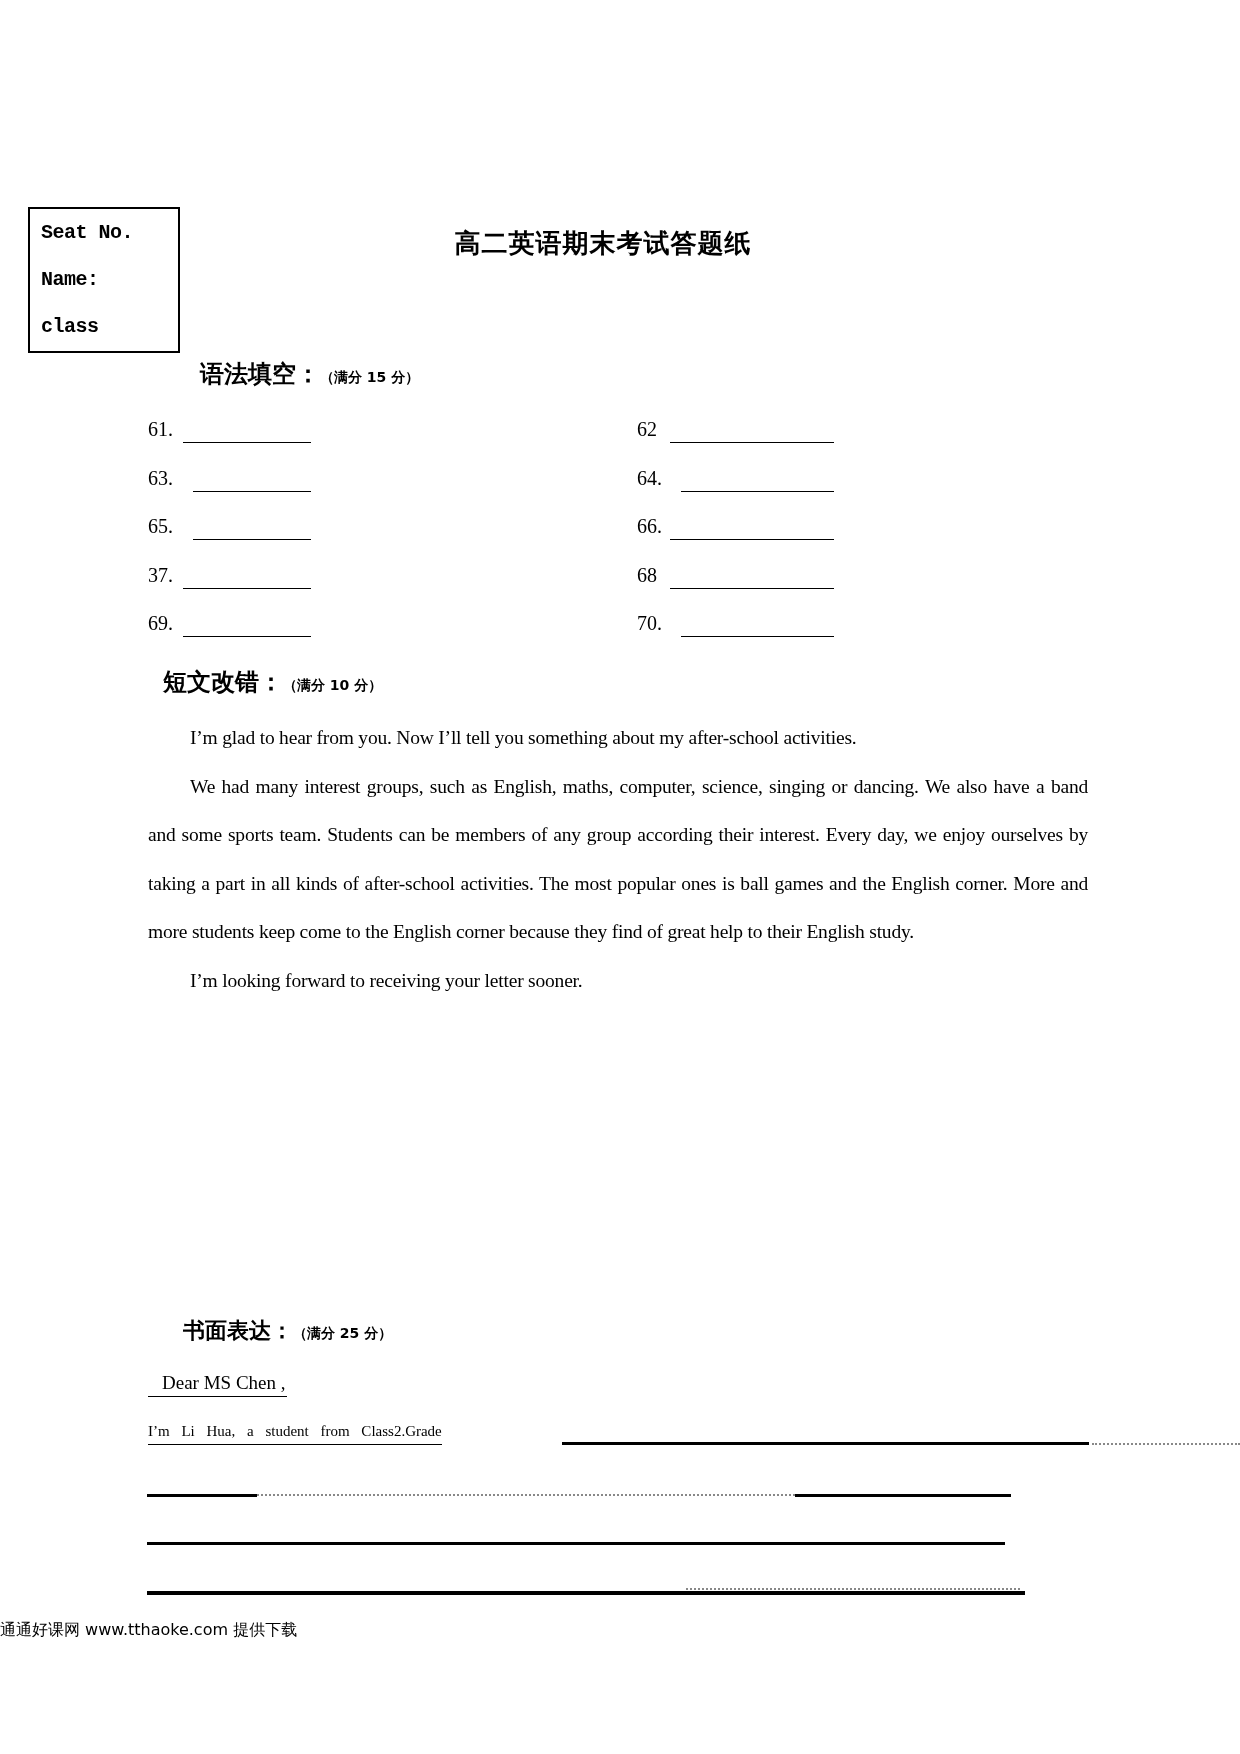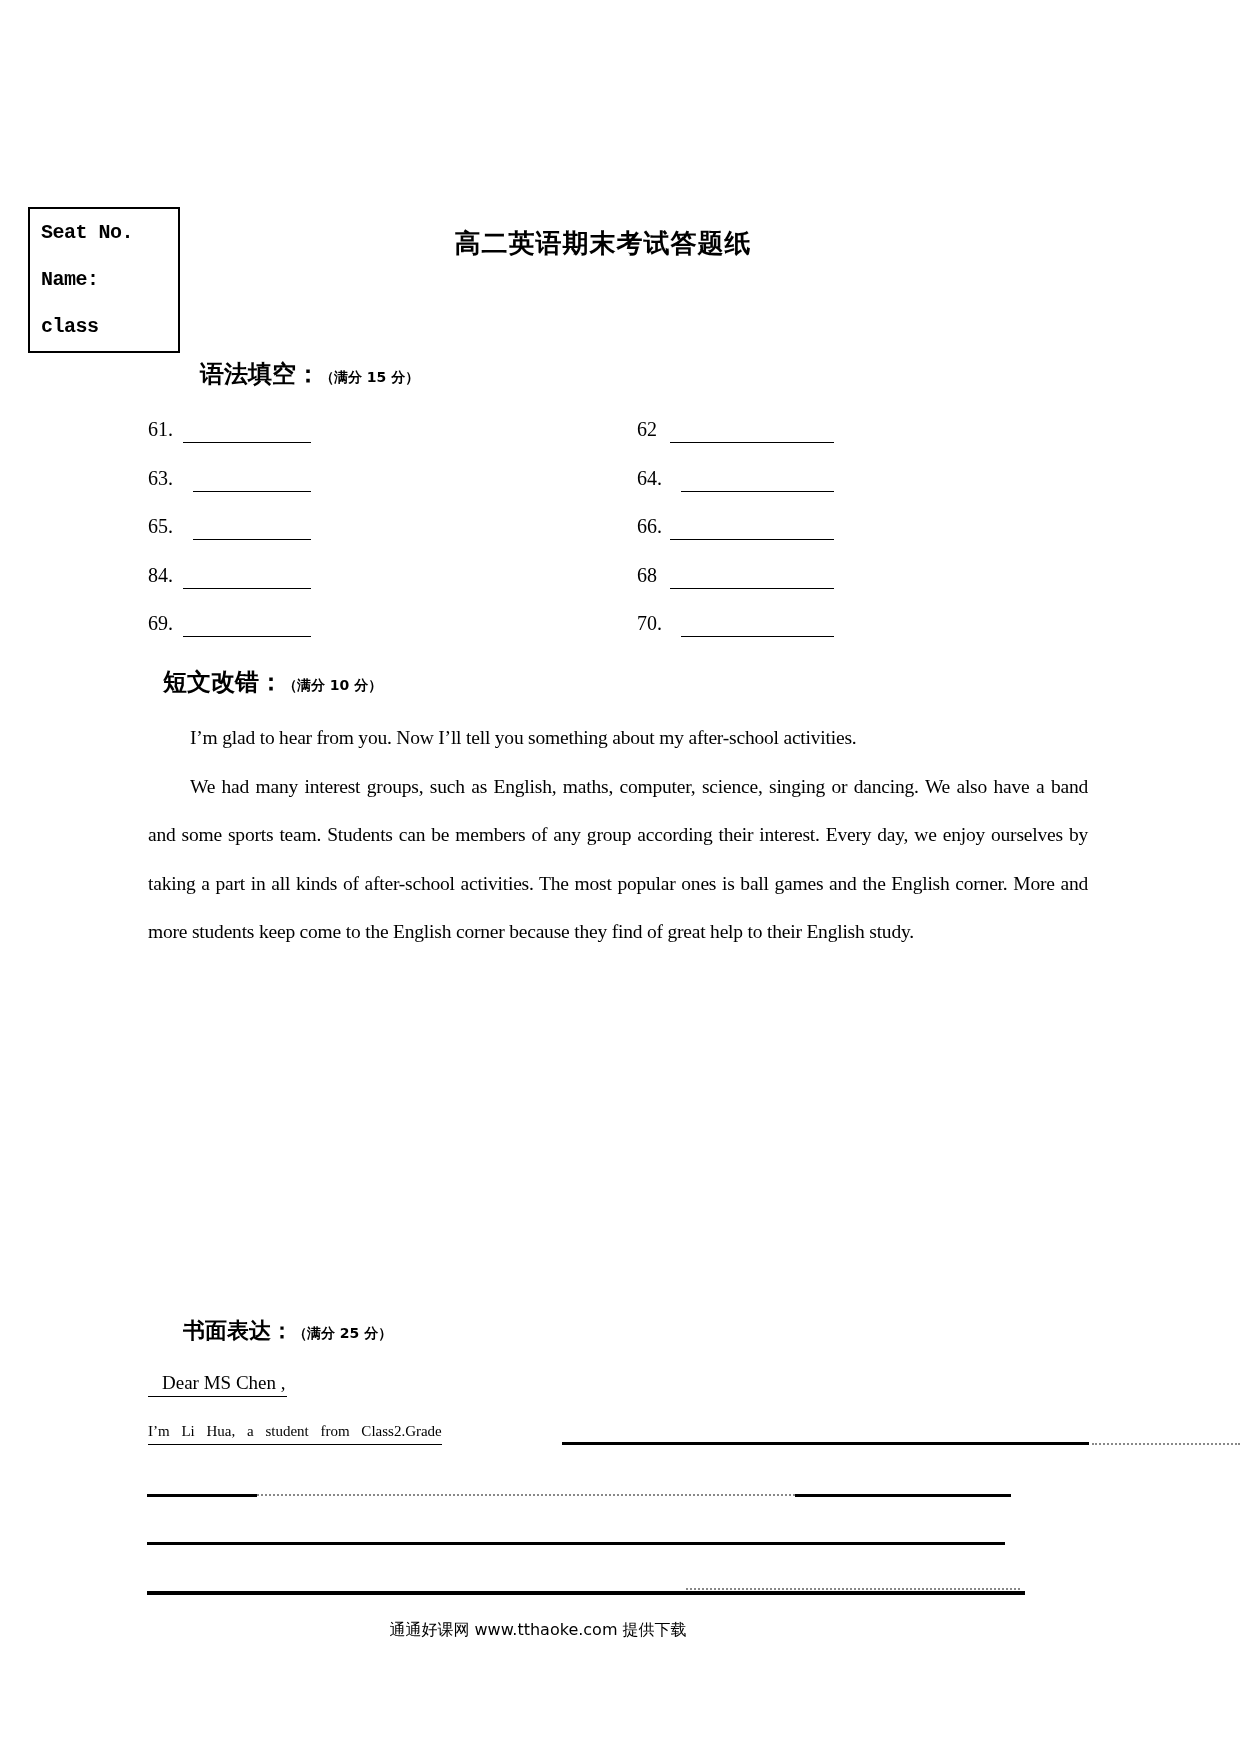--- a/index.html
+++ b/index.html
@@ -21,21 +21,21 @@
   .blank-line { height: 0; border-bottom: 1.5px solid #000; }
 
   .para { left: 148px; width: 940px; font-size: 19.5px; line-height: 48.5px; text-align: justify; letter-spacing: -0.2px; }
   .para p { margin: 0; text-indent: 42px; }
 
   .letter-greeting { left: 148px; top: 1370px; font-size: 19px; border-bottom: 1.5px solid #000; padding-left: 14px; padding-right: 2px; line-height: 26px; }
   .letter-line1 { left: 148px; top: 1418px; font-size: 15px; line-height: 26px; word-spacing: 8px; border-bottom: 1.5px solid #000; }
   .thick-line { height: 0; border-bottom: 3px solid #000; }
   .dotted { height: 0; border-bottom: 2px dotted #888; }
 
-  .footer { left: 0; width: 1076px; top: 1620px; text-align: center; font-family: "DejaVu Sans", sans-serif; font-size: 16px; }
+  .footer { left: 0; width: 1076px; top: 1620px; font-family: "DejaVu Sans", sans-serif; font-size: 16px; }
 </style>
 </head>
 <body>
 
 <div class="abs info-box">
   <div class="info-line l1">Seat No.</div>
   <div class="info-line l2">Name:</div>
   <div class="info-line l3">class</div>
 </div>
 
@@ -51,37 +51,38 @@
     <div class="abs blank-label" style="left: 637px; top: 418px;">62</div>
     <div class="abs blank-line" style="left: 670px; top: 442px; width: 164px;"></div>
     <div class="abs blank-label" style="left: 148px; top: 467px;">63.</div>
     <div class="abs blank-line" style="left: 193px; top: 491px; width: 118px;"></div>
     <div class="abs blank-label" style="left: 637px; top: 467px;">64.</div>
     <div class="abs blank-line" style="left: 681px; top: 491px; width: 153px;"></div>
     <div class="abs blank-label" style="left: 148px; top: 515px;">65.</div>
     <div class="abs blank-line" style="left: 193px; top: 539px; width: 118px;"></div>
     <div class="abs blank-label" style="left: 637px; top: 515px;">66.</div>
     <div class="abs blank-line" style="left: 670px; top: 539px; width: 164px;"></div>
-    <div class="abs blank-label" style="left: 148px; top: 564px;">84.</div>
+    <div class="abs blank-label" style="left: 148px; top: 564px;">37.</div>
     <div class="abs blank-line" style="left: 183px; top: 588px; width: 128px;"></div>
     <div class="abs blank-label" style="left: 637px; top: 564px;">68</div>
     <div class="abs blank-line" style="left: 670px; top: 588px; width: 164px;"></div>
     <div class="abs blank-label" style="left: 148px; top: 612px;">69.</div>
     <div class="abs blank-line" style="left: 183px; top: 636px; width: 128px;"></div>
     <div class="abs blank-label" style="left: 637px; top: 612px;">70.</div>
     <div class="abs blank-line" style="left: 681px; top: 636px; width: 153px;"></div>
   </div>
 
 <div class="abs section-heading" style="left:163px; top:666px;">
   <span>短文改错：</span><span class="score">（满分 10 分）</span>
 </div>
 
 <div class="abs para" style="top:714px;">
   <p>I’m glad to hear from you. Now I’ll tell you something about my after-school activities.</p>
   <p>We had many interest groups, such as English, maths, computer, science, singing or dancing. We also have a band and some sports team. Students can be members of any group according their interest. Every day, we enjoy ourselves by taking a part in all kinds of after-school activities. The most popular ones is ball games and the English corner. More and more students keep come to the English corner because they find of great help to their English study.</p>
+  <p>I’m looking forward to receiving your letter sooner.</p>
 </div>
 
 <div class="abs section-heading" style="left:147px; top:1316px; font-size:22px;margin-left:36px;">
   <span>书面表达：</span><span class="score">（满分 25 分）</span>
 </div>
 
 <div class="abs letter-greeting">Dear MS Chen ,</div>
 
 <div class="abs letter-line1">I’m  Li  Hua,  a  student  from  Class2.Grade</div>
 <div class="abs thick-line" style="left:562px; top:1442px; width:527px;"></div>

